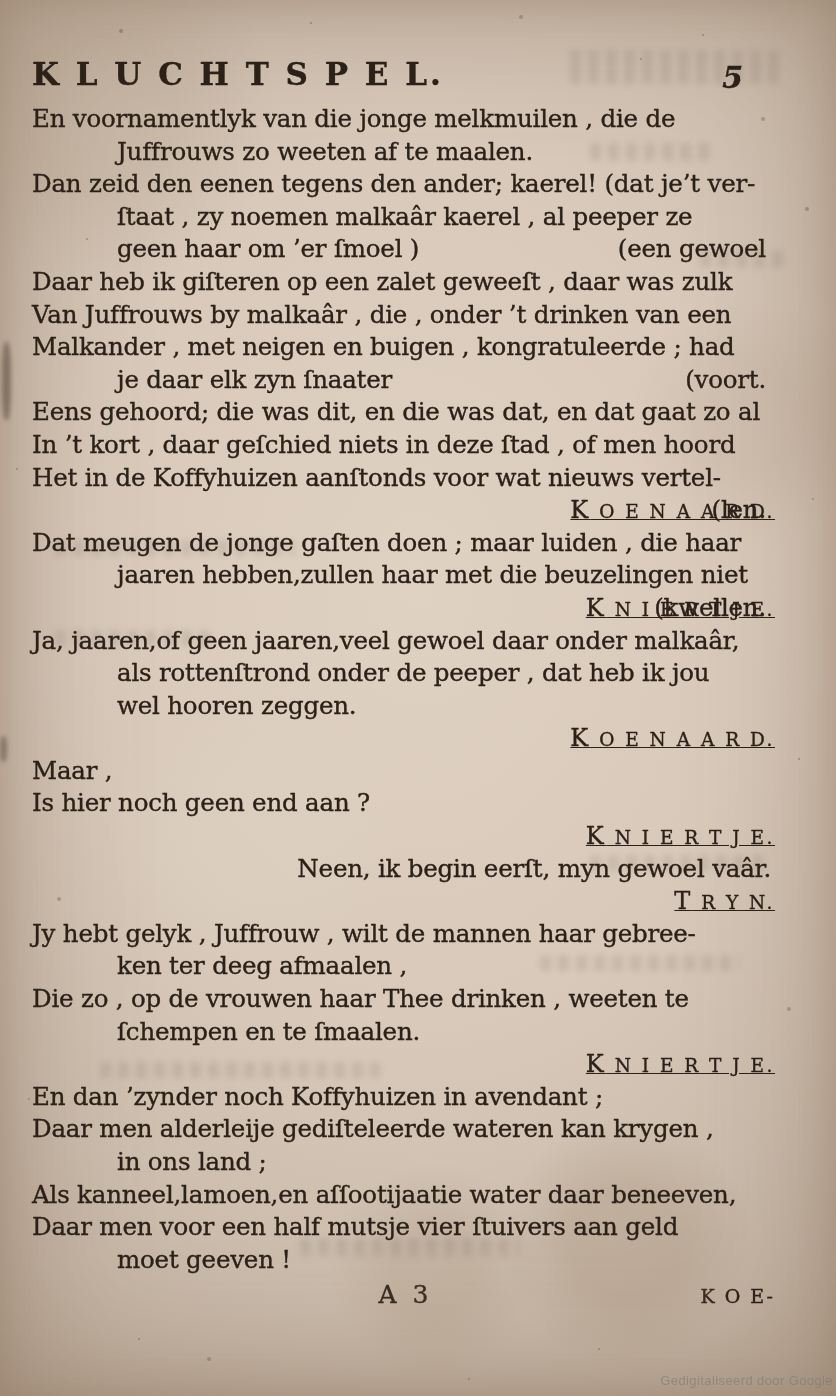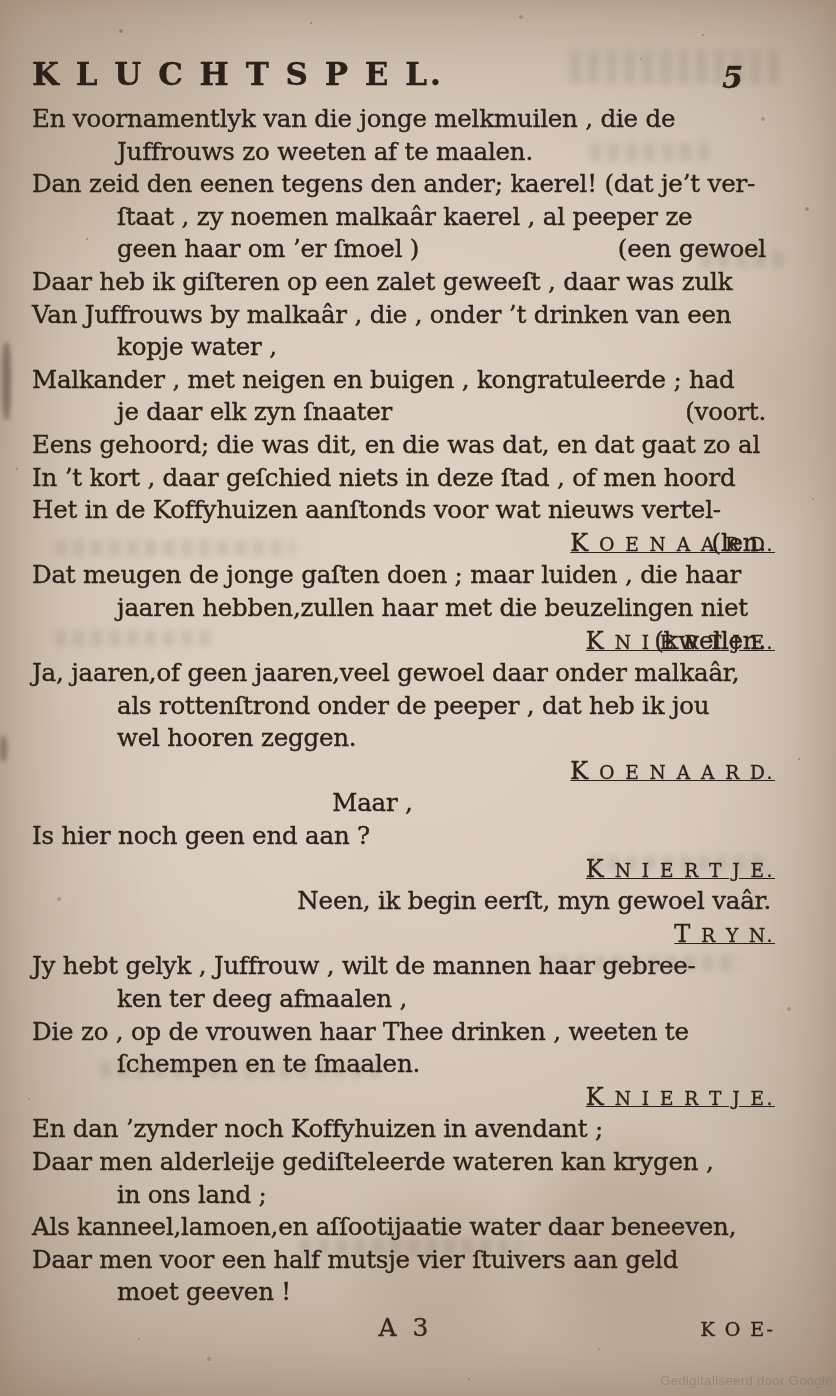--- a/index.html
+++ b/index.html
@@ -42,21 +42,21 @@
   .line{
     position:relative;
     height:32.6px;line-height:32.6px;
     font-size:24.5px;
     white-space:nowrap;
     letter-spacing:-0.2px;
   }
   .line .line-text{display:block;}
   .indent .line-text{padding-left:85px;}
   .right .line-text{text-align:right;padding-right:4px;}
-  .right-inset .line-text{text-align:center;padding-right:62px;}
+  .right-inset .line-text{text-align:left;padding-right:62px;}
   .speaker .line-text{
     text-align:right;
     font-size:18.5px;
     letter-spacing:2.5px;
     font-weight:500;
     text-decoration:underline;
   }
   .speaker .line-text::first-letter{font-size:24px;}
   .catchword{
     position:absolute;right:9px;top:0;
@@ -144,23 +144,20 @@
       <div class="line indent">
         <span class="line-text">geen haar om ’er ſmoel )</span>
         <span class="catchword">(een gewoel</span>
       </div>
       <div class="line flush">
         <span class="line-text">Daar heb ik giſteren op een zalet geweeſt , daar was zulk</span>
       </div>
       <div class="line flush">
         <span class="line-text">Van Juffrouws by malkaâr , die , onder ’t drinken van een</span>
       </div>
-      <div class="line indent">
-        <span class="line-text">kopje water ,</span>
-      </div>
       <div class="line flush">
         <span class="line-text">Malkander , met neigen en buigen , kongratuleerde ; had</span>
       </div>
       <div class="line indent">
         <span class="line-text">je daar elk zyn ſnaater</span>
         <span class="catchword">(voort.</span>
       </div>
       <div class="line flush">
         <span class="line-text">Eens gehoord; die was dit, en die was dat, en dat gaat zo al</span>
       </div>

